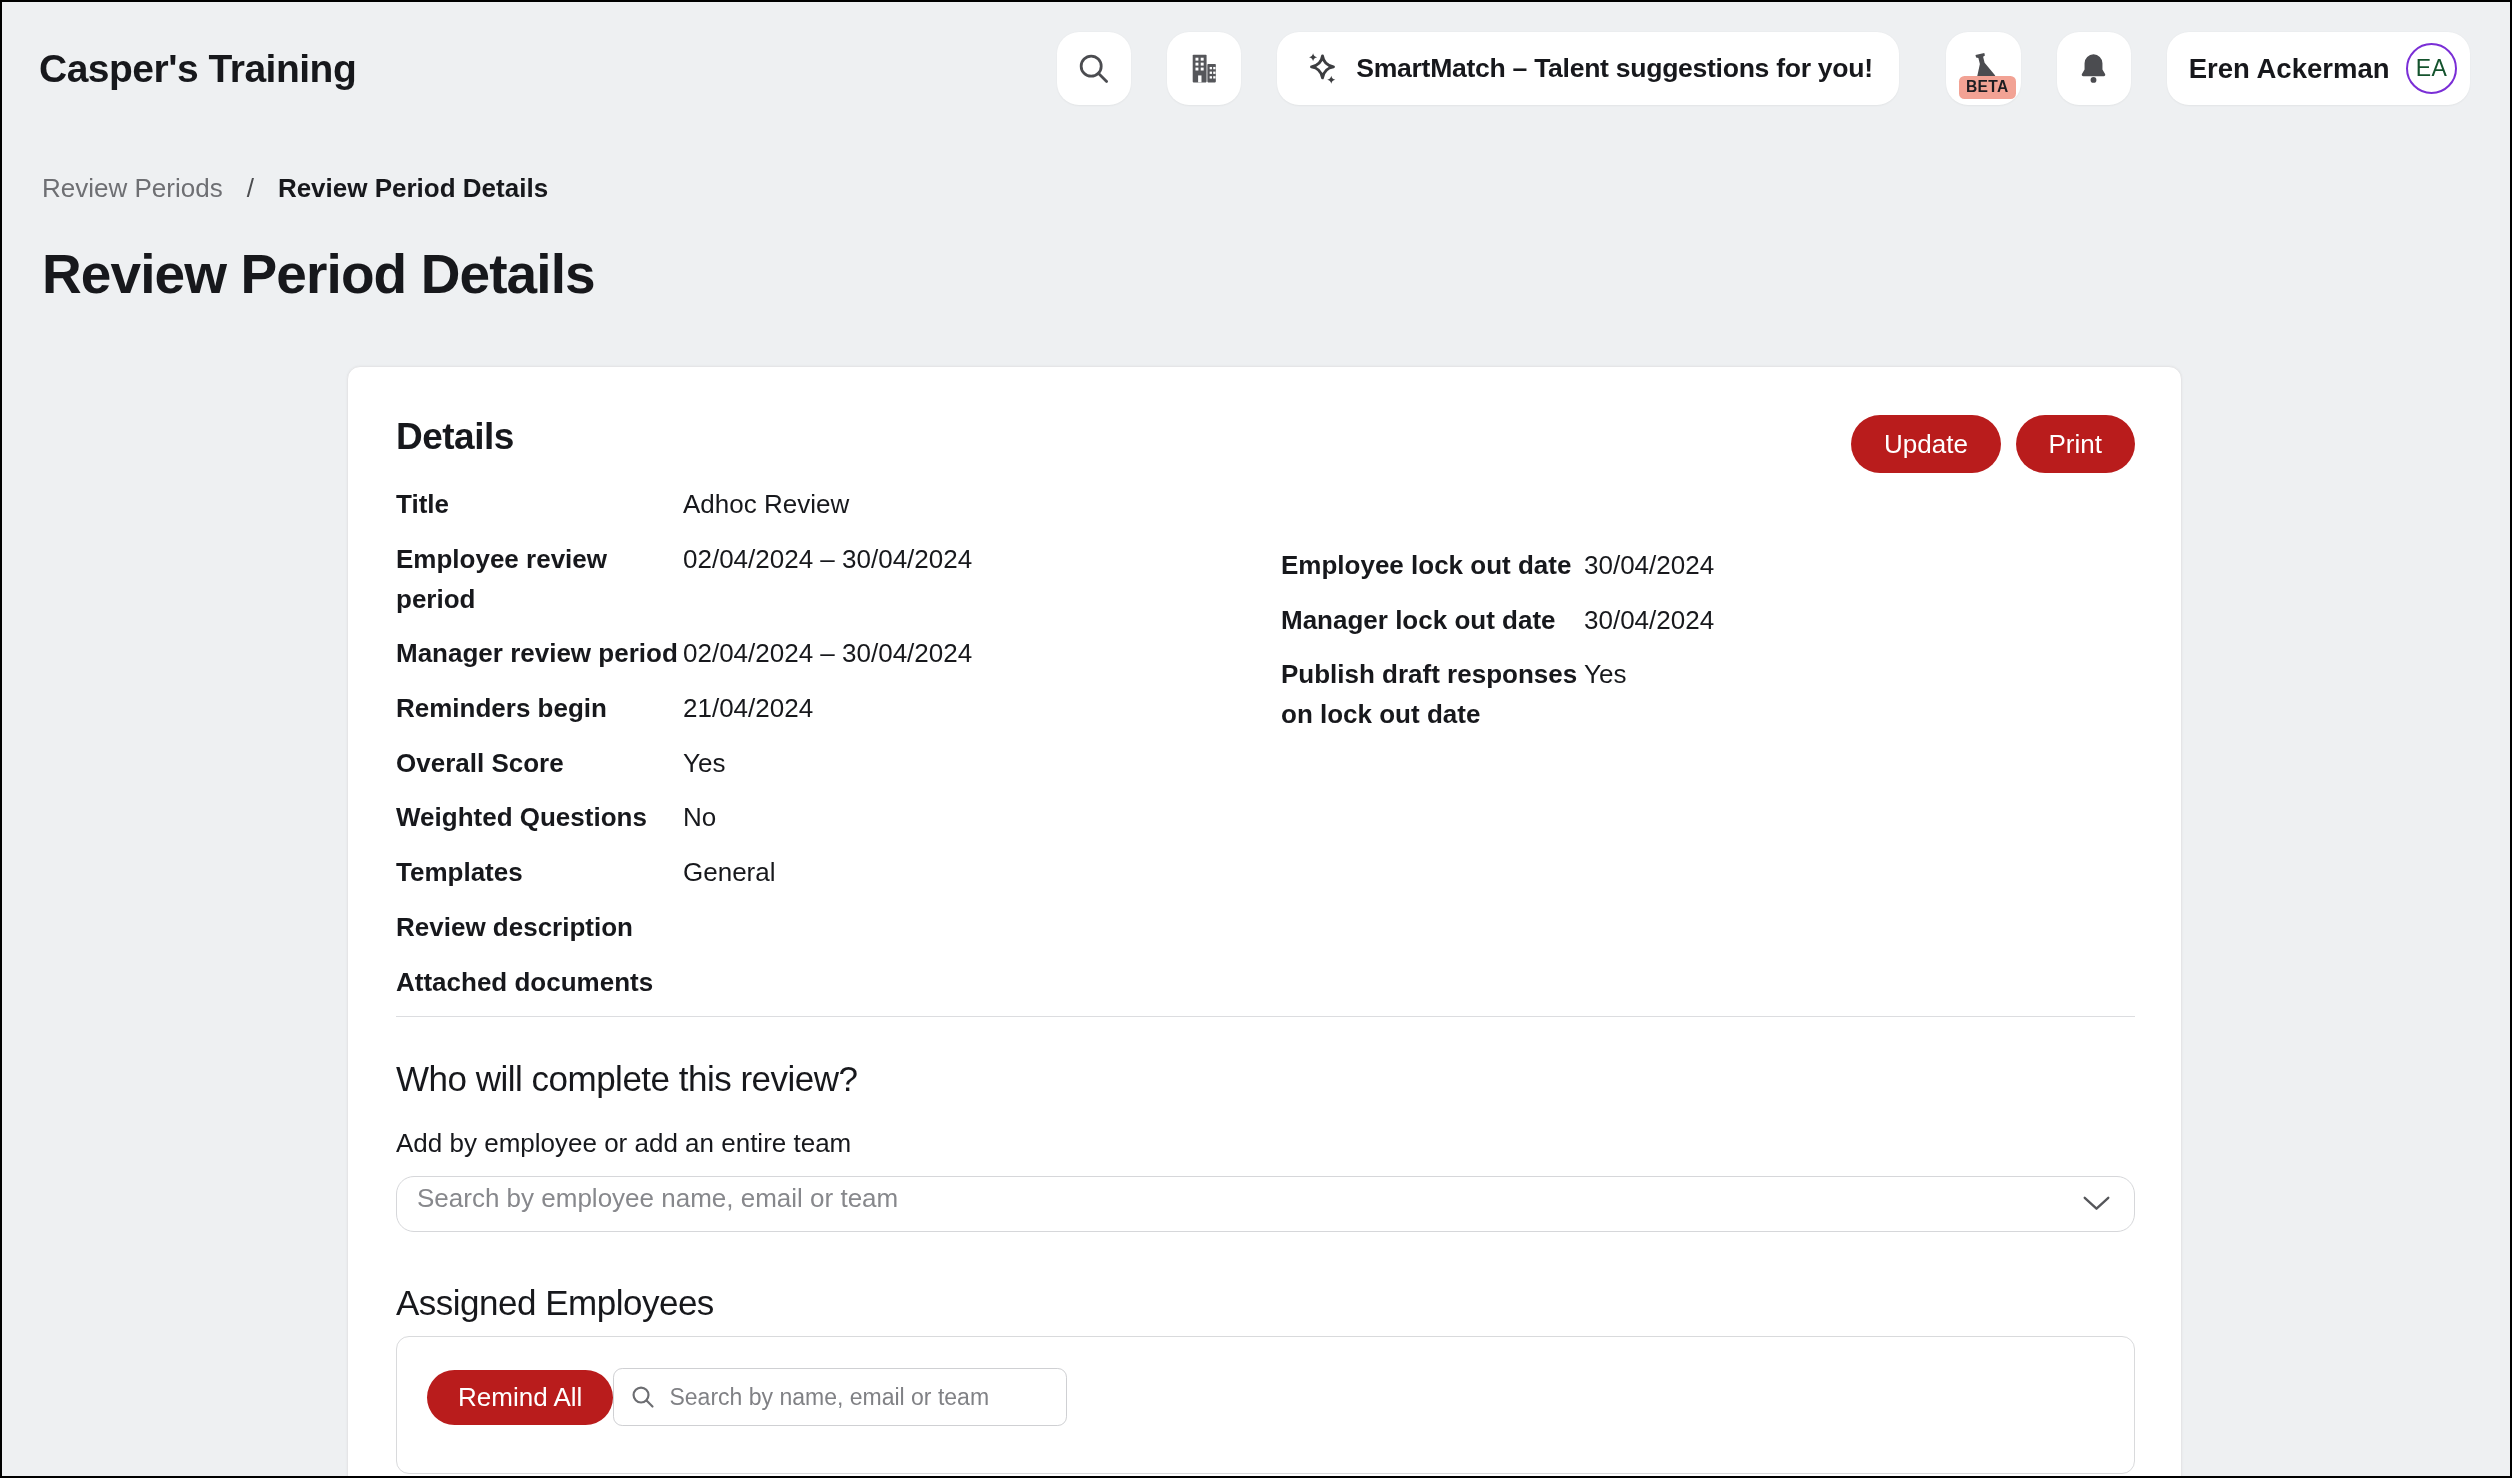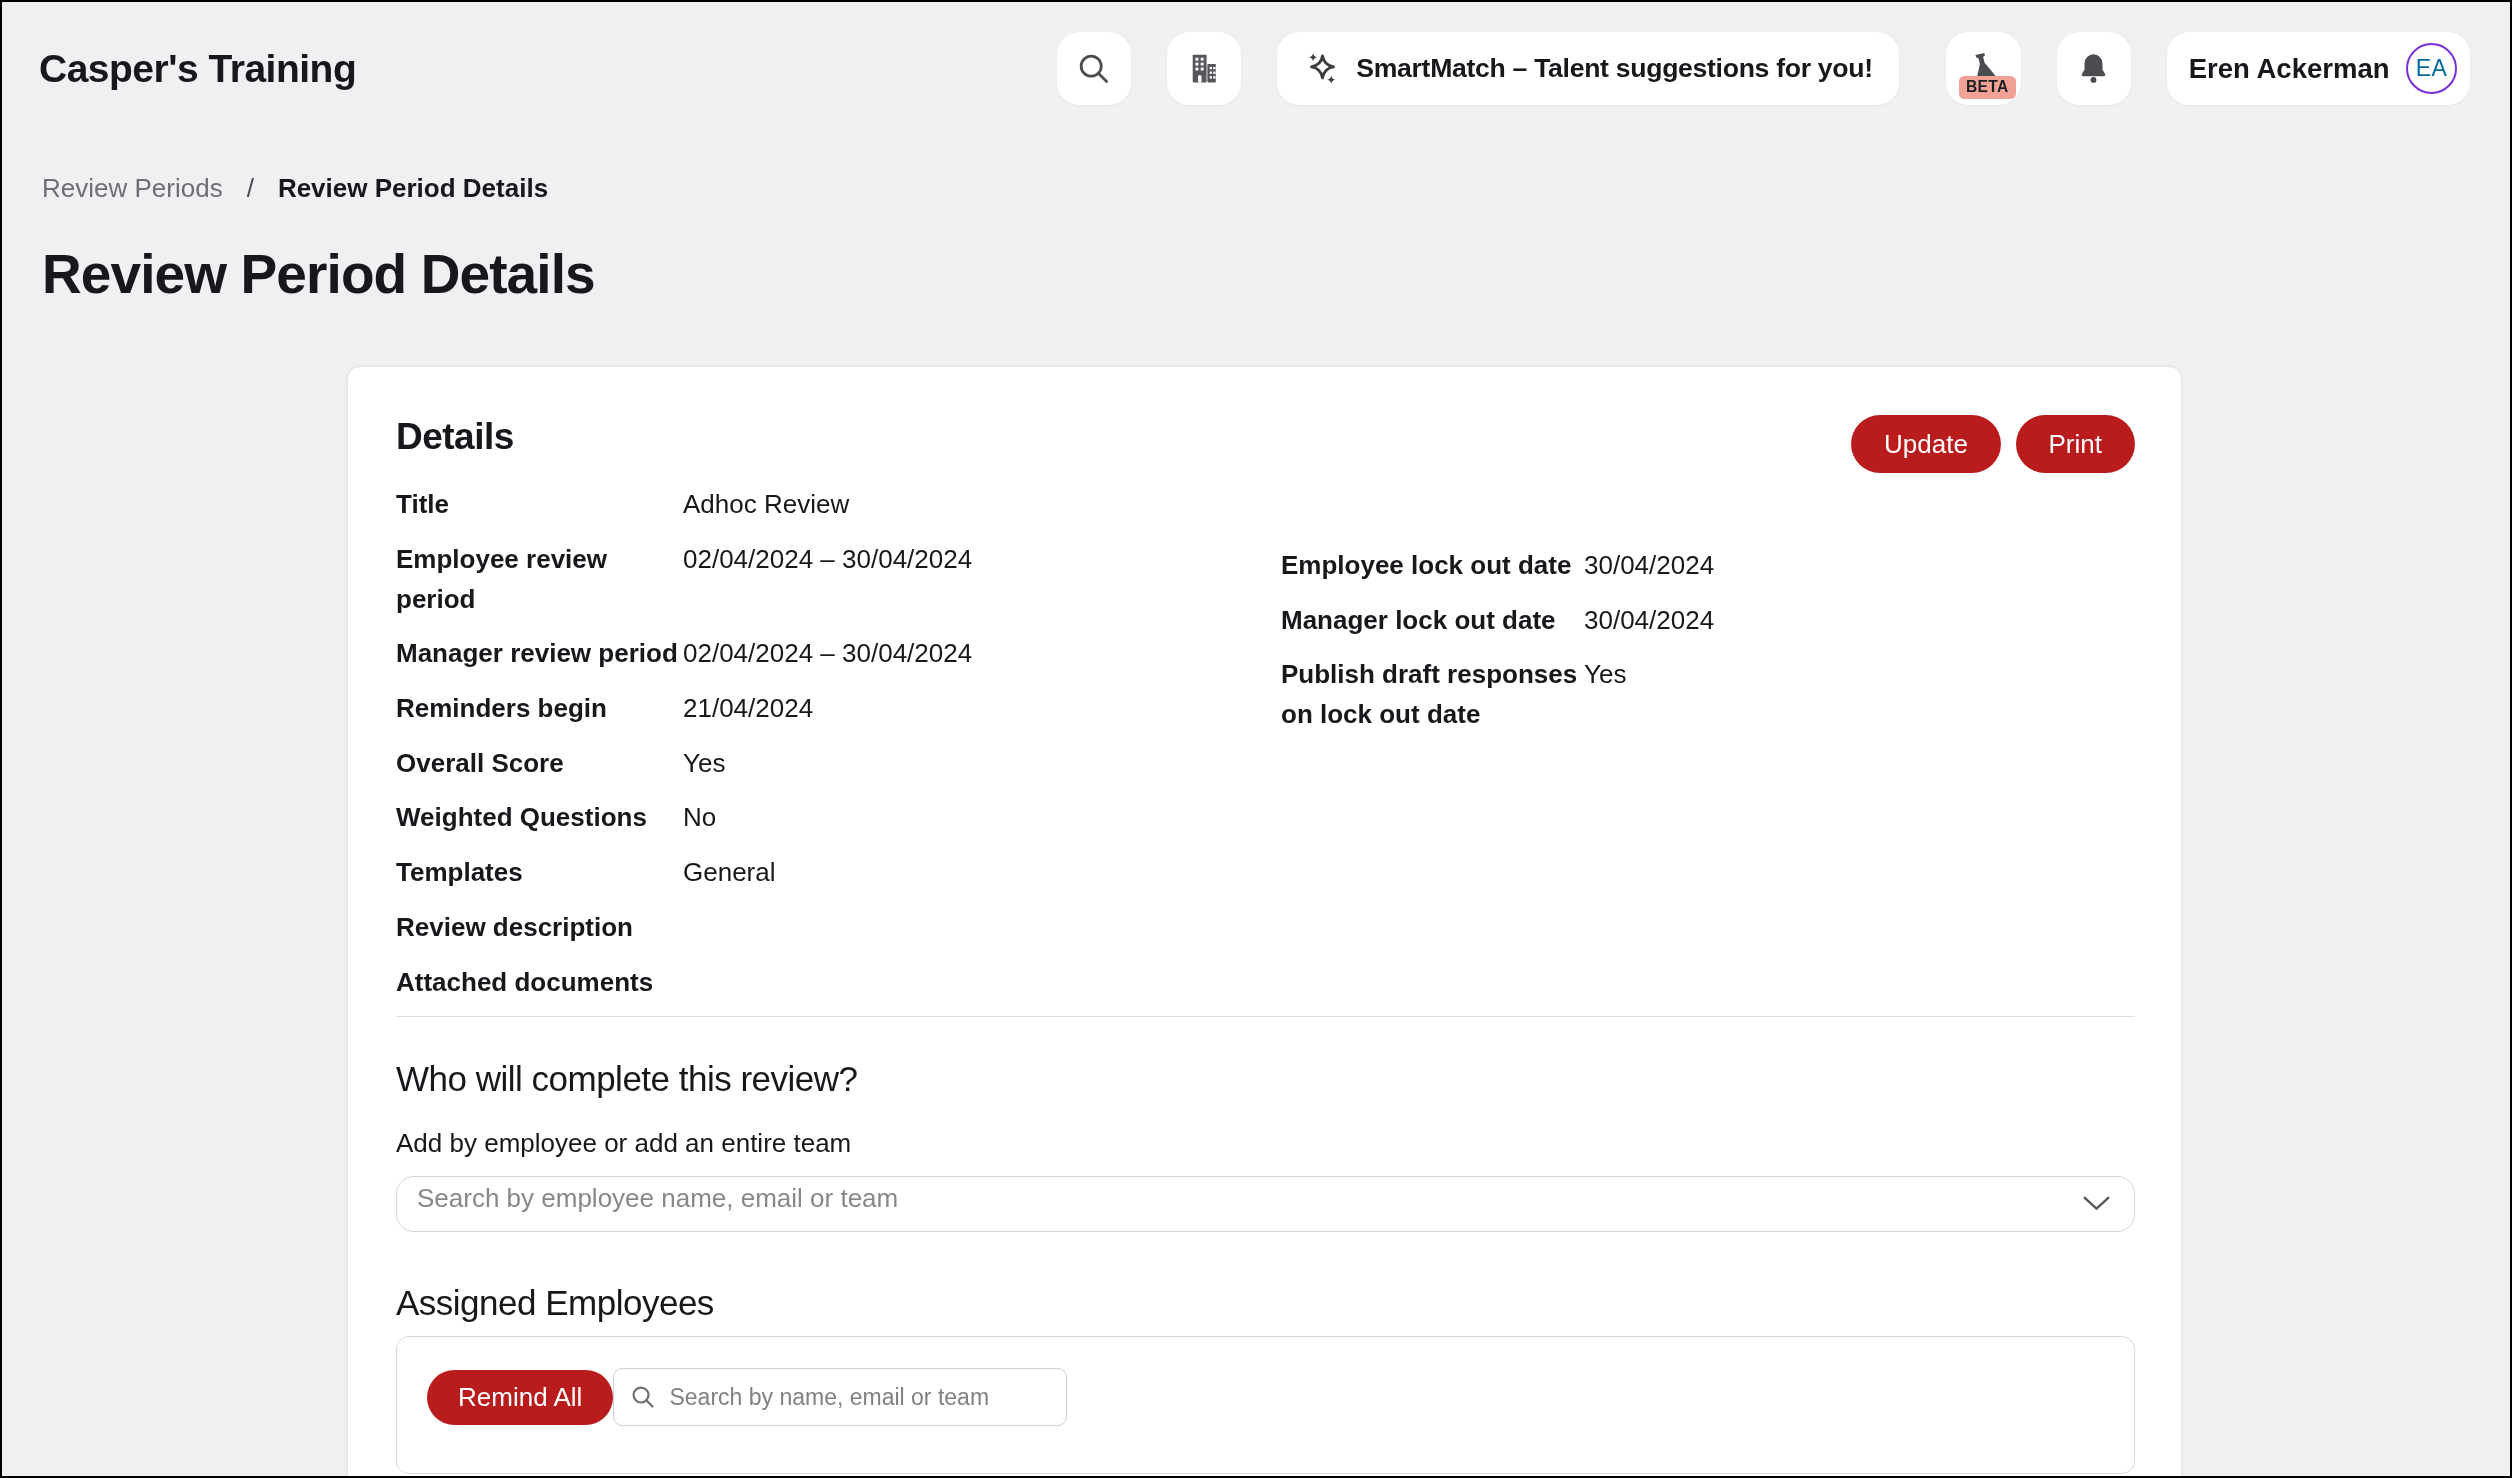--- a/index.html
+++ b/index.html
@@ -33,21 +33,21 @@
   .beta-btn { position: relative; width: 75px; overflow: visible; margin-left: 11px; }
   .beta-badge {
     position: absolute; left: 13px; bottom: 6.4px;
     background: #f2a294; color: #1d1d22;
     font-size: 15.6px; font-weight: 700; letter-spacing: 0.3px;
     padding: 3.7px 7.3px; border-radius: 5.5px; line-height: 1;
   }
   .user-pill { padding: 0 13px 0 22px; gap: 16.5px; font-size: 27.5px; font-weight: 700; }
   .avatar {
     width: 51px; height: 51px; border-radius: 50%;
-    border: 2.8px solid #7a2ed6; color: #0369a1; background: #fff;
+    border: 2.8px solid #7a2ed6; color: #14532d; background: #fff;
     display: flex; align-items: center; justify-content: center;
     font-size: 23px; font-weight: 400; letter-spacing: 0.5px;
   }
 
   
   .breadcrumb {
     position: absolute; top: 171px; left: 40px;
     display: flex; gap: 24px; font-size: 26px; align-items: baseline;
   }
   .bc-link { color: #6e6f73; text-decoration: none; cursor: pointer; }

